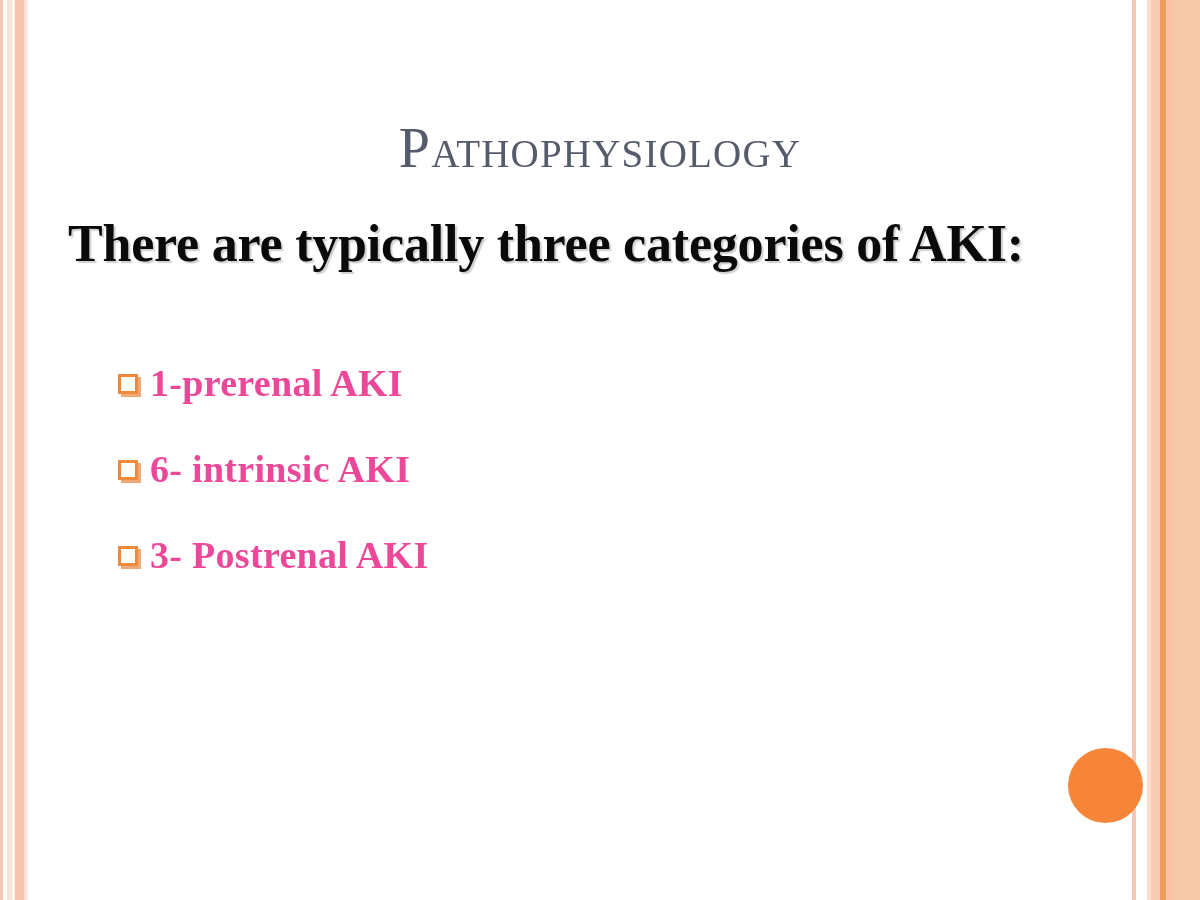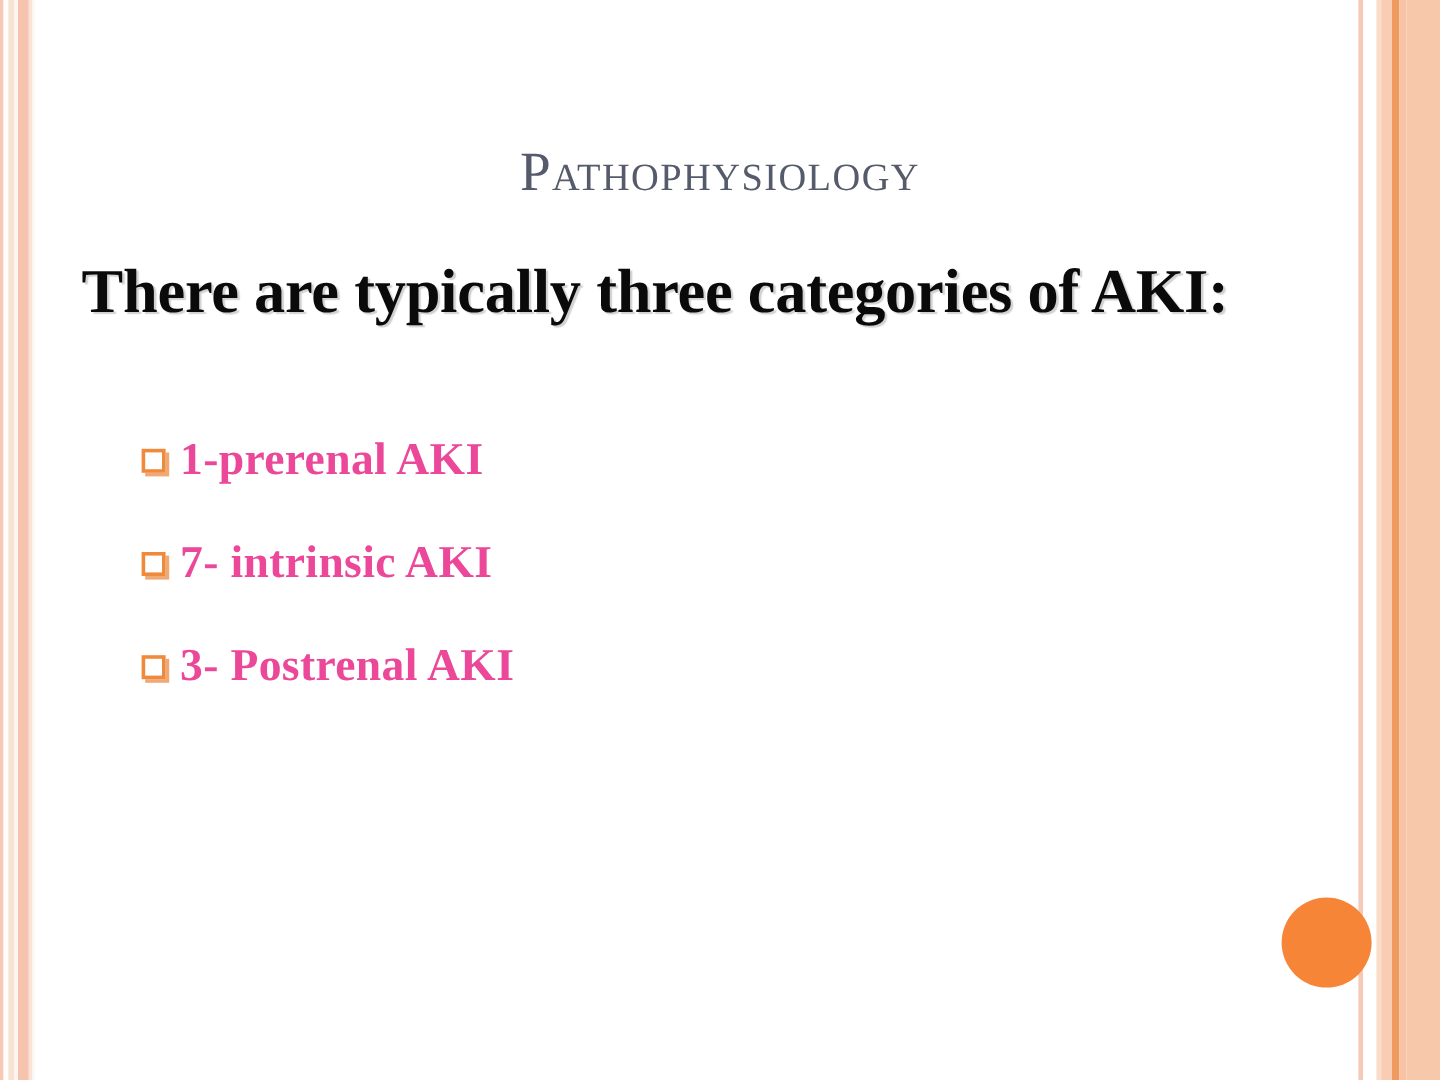--- a/index.html
+++ b/index.html
@@ -60,21 +60,21 @@
   
   .title {
     position: absolute;
     left: 0;
     right: 0;
     top: 118px;
     text-align: center;
     color: #555b6b;
     font-family: "Liberation Serif", "DejaVu Serif", serif;
     font-weight: 400;
-    font-size: 46px;
+    font-size: 56px;
     letter-spacing: 1.2px;
     font-variant: small-caps;
     line-height: 1.1;
   }
 
   
   .subtitle {
     position: absolute;
     left: 68px;
     top: 214px;
@@ -162,21 +162,21 @@
 
   <div class="bullet-list">
 
     <div class="bullet-item">
       <span class="bullet-marker"></span>
       <span class="bullet-text">1-prerenal AKI</span>
     </div>
 
     <div class="bullet-item">
       <span class="bullet-marker"></span>
-      <span class="bullet-text">7- intrinsic AKI</span>
+      <span class="bullet-text">6- intrinsic AKI</span>
     </div>
 
     <div class="bullet-item">
       <span class="bullet-marker"></span>
       <span class="bullet-text">3- Postrenal AKI</span>
     </div>
 
   </div>
 
   <div class="accent-circle"></div>

